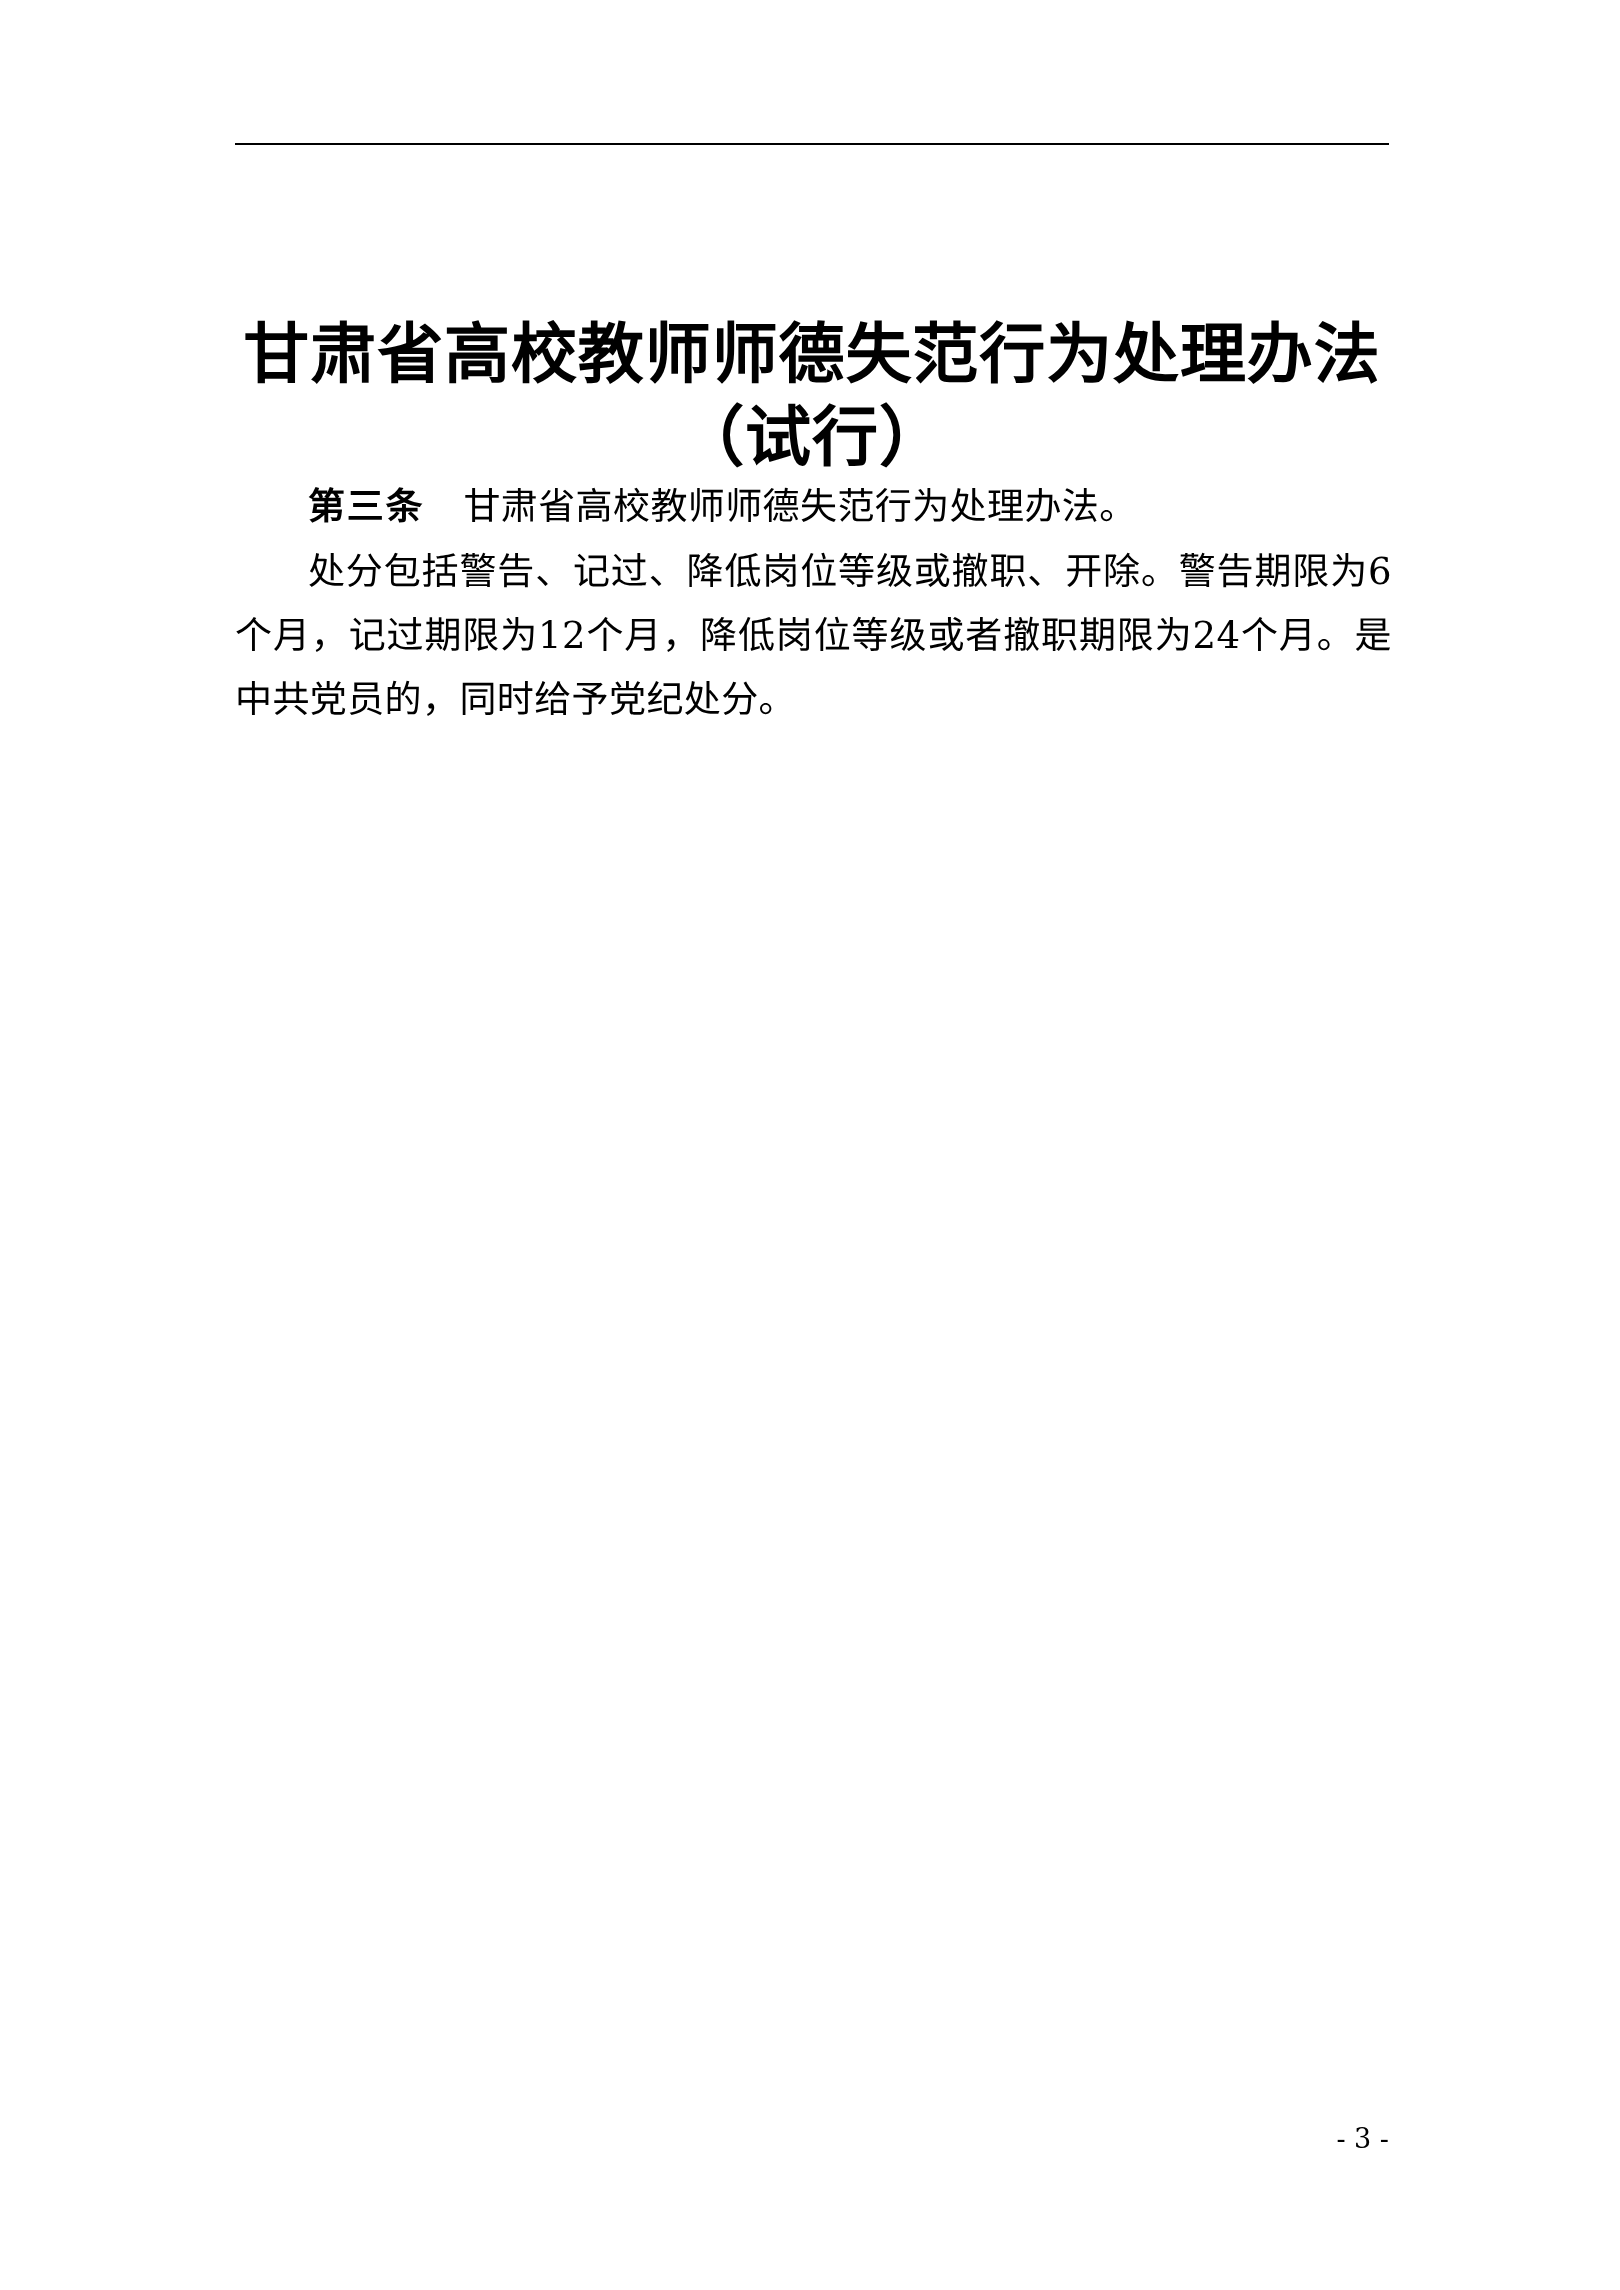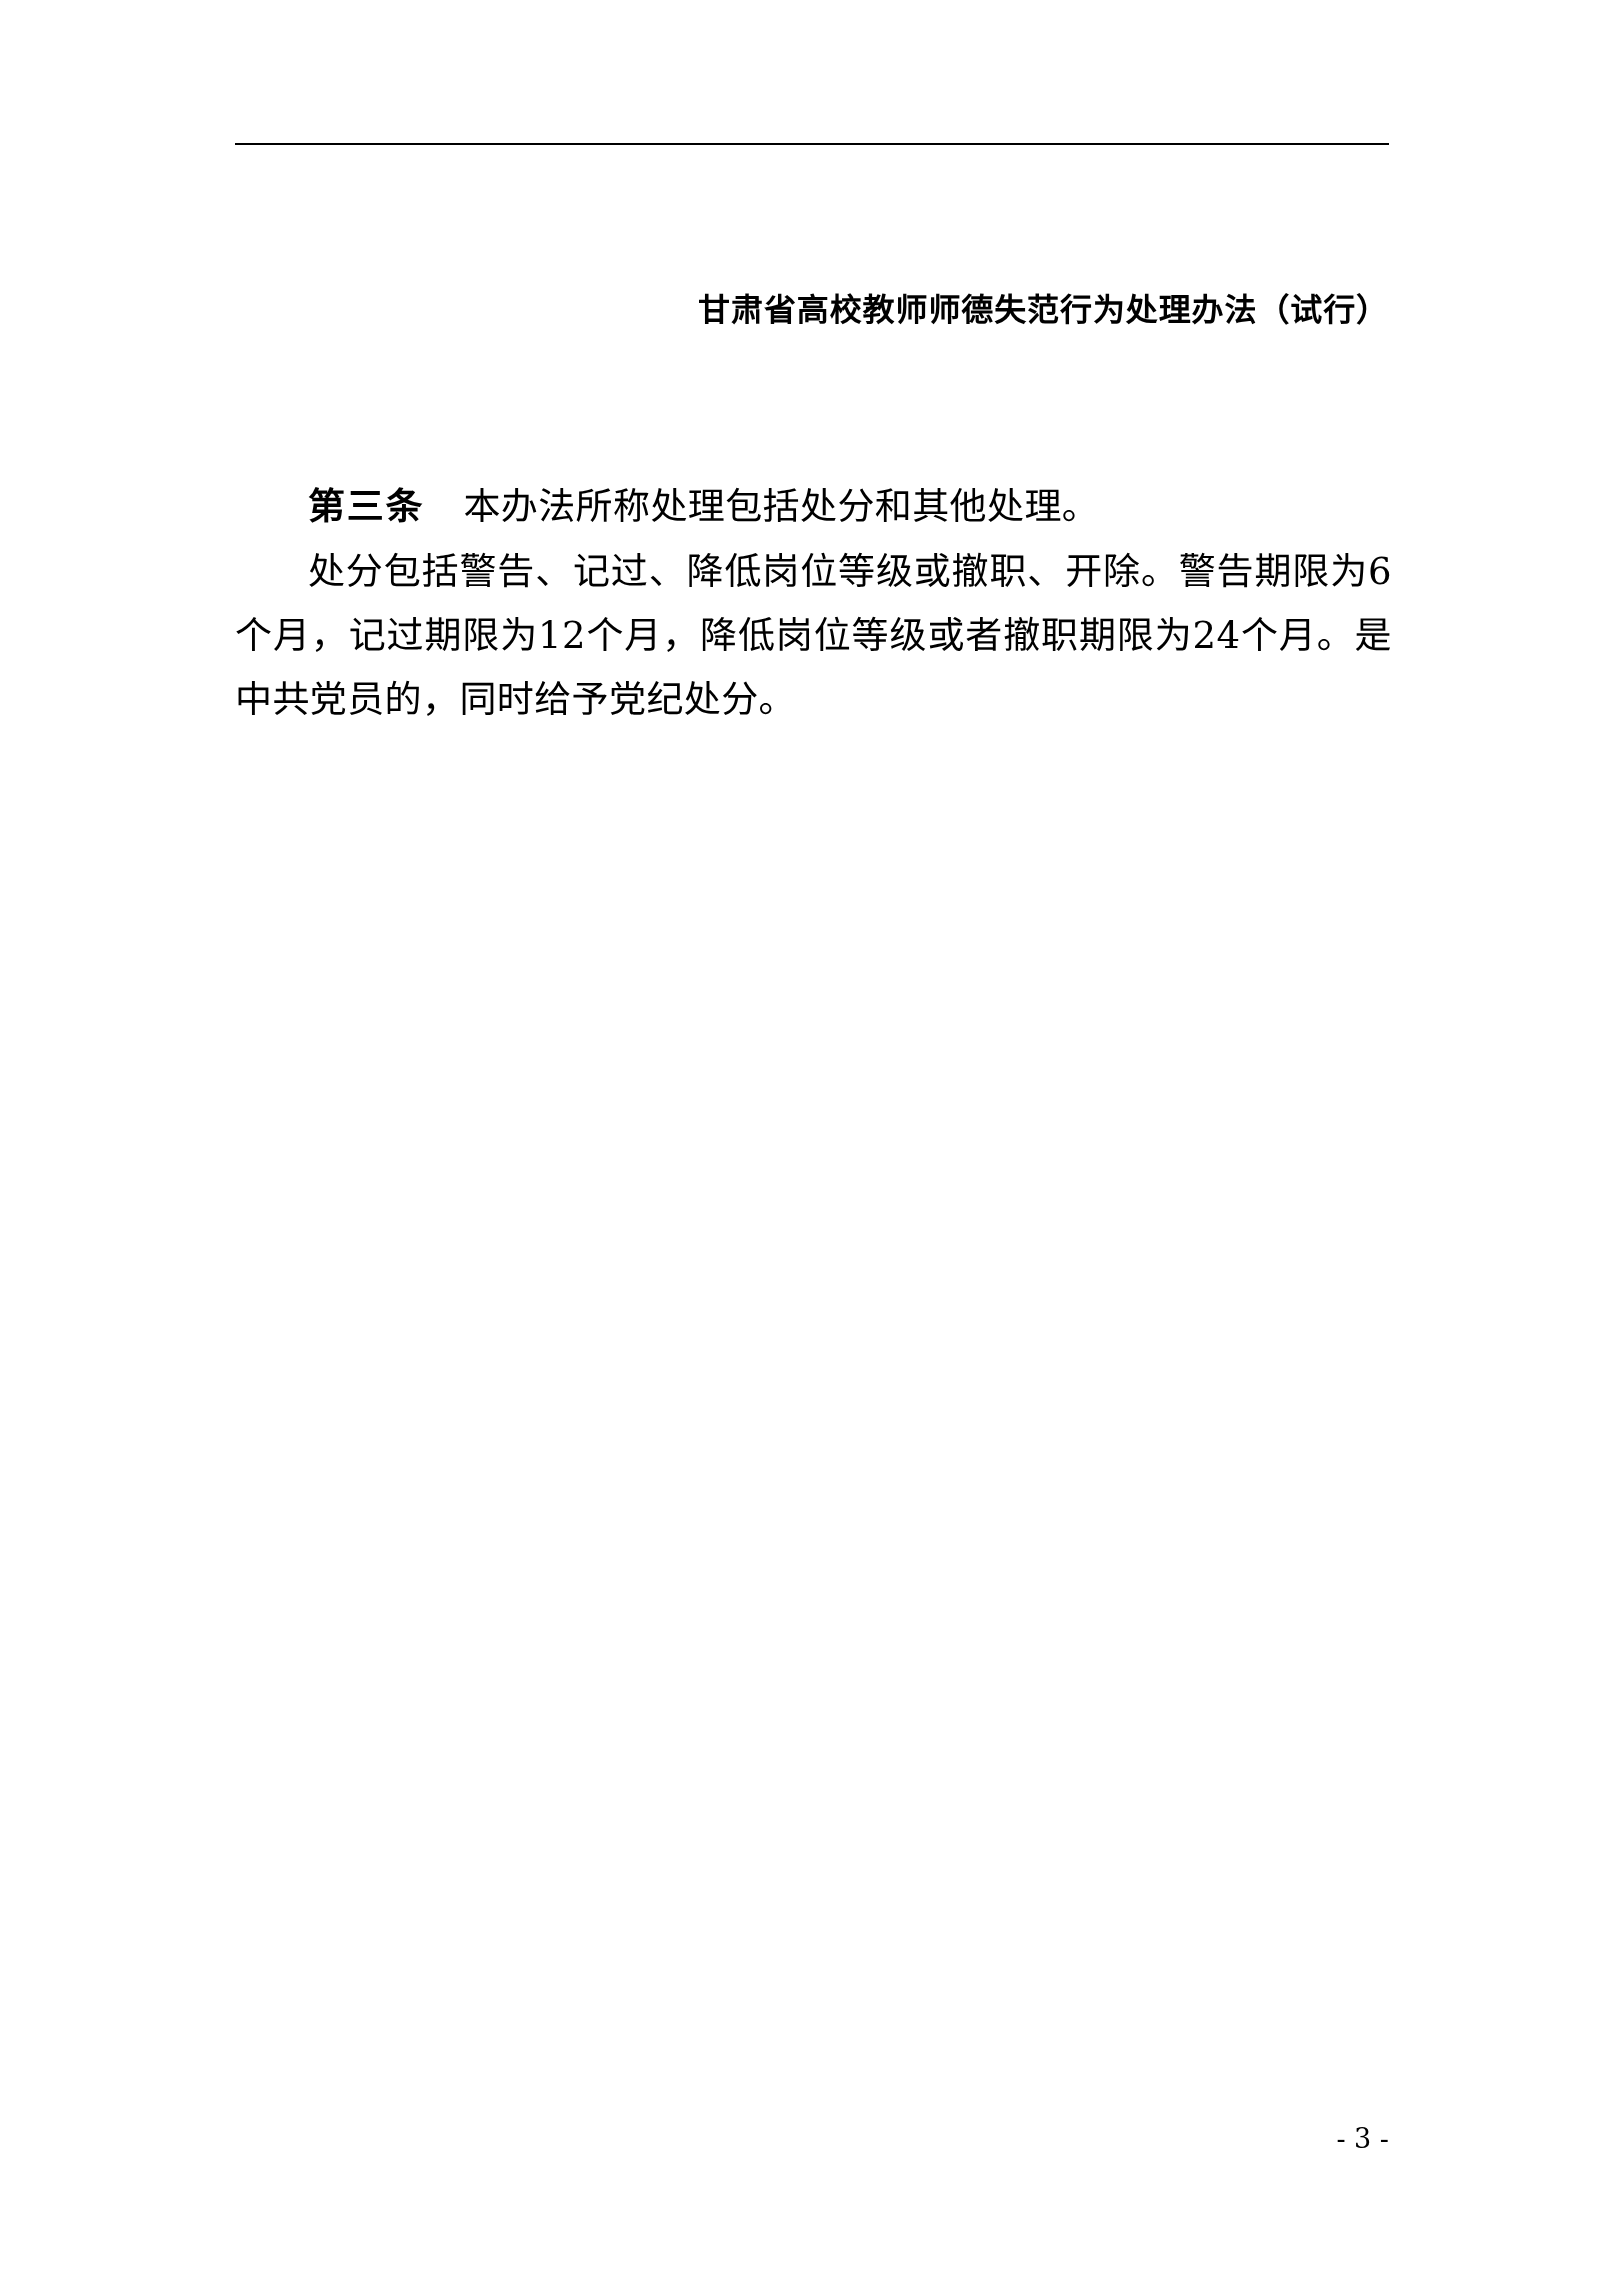--- a/index.html
+++ b/index.html
@@ -24,22 +24,22 @@
     top: 143px;
     width: 1154px;
     height: 0;
     border-top: 2.7px solid #000000;
   }
   .doc-title {
     position: absolute;
     left: 235px;
     top: 269px;
     width: 1154px;
-    text-align: right;
-    font-size: 32px;
+    text-align: center;
+    font-size: 66px;
     font-weight: bold;
     letter-spacing: 0.9px;
     line-height: 1.25;
     font-family: "DejaVu Serif", "Liberation Serif", serif;
   }
   .body-block {
     position: absolute;
     left: 235px;
     top: 475px;
     width: 1157px;
@@ -81,21 +81,21 @@
   <div class="header-rule"></div>
 
   <h1 class="doc-title">甘肃省高校教师师德失范行为处理办法（试行）</h1>
 
   <div class="body-block">
 
 
 
 
     <p class="para indent">
-      <span class="art-label">第三条</span><span class="art-gap"></span><span>本办法所称处理包括处分和其他处理。</span>
+      <span class="art-label">第三条</span><span class="art-gap"></span><span>甘肃省高校教师师德失范行为处理办法。</span>
     </p>
 
     <p class="para indent">处分包括警告、记过、降低岗位等级或撤职、开除。警告期限为6个月，记过期限为12个月，降低岗位等级或者撤职期限为24个月。是中共党员的，同时给予党纪处分。</p>
 
 
   </div>
 
   <div class="page-number">- 3 -</div>
 
 </div>

